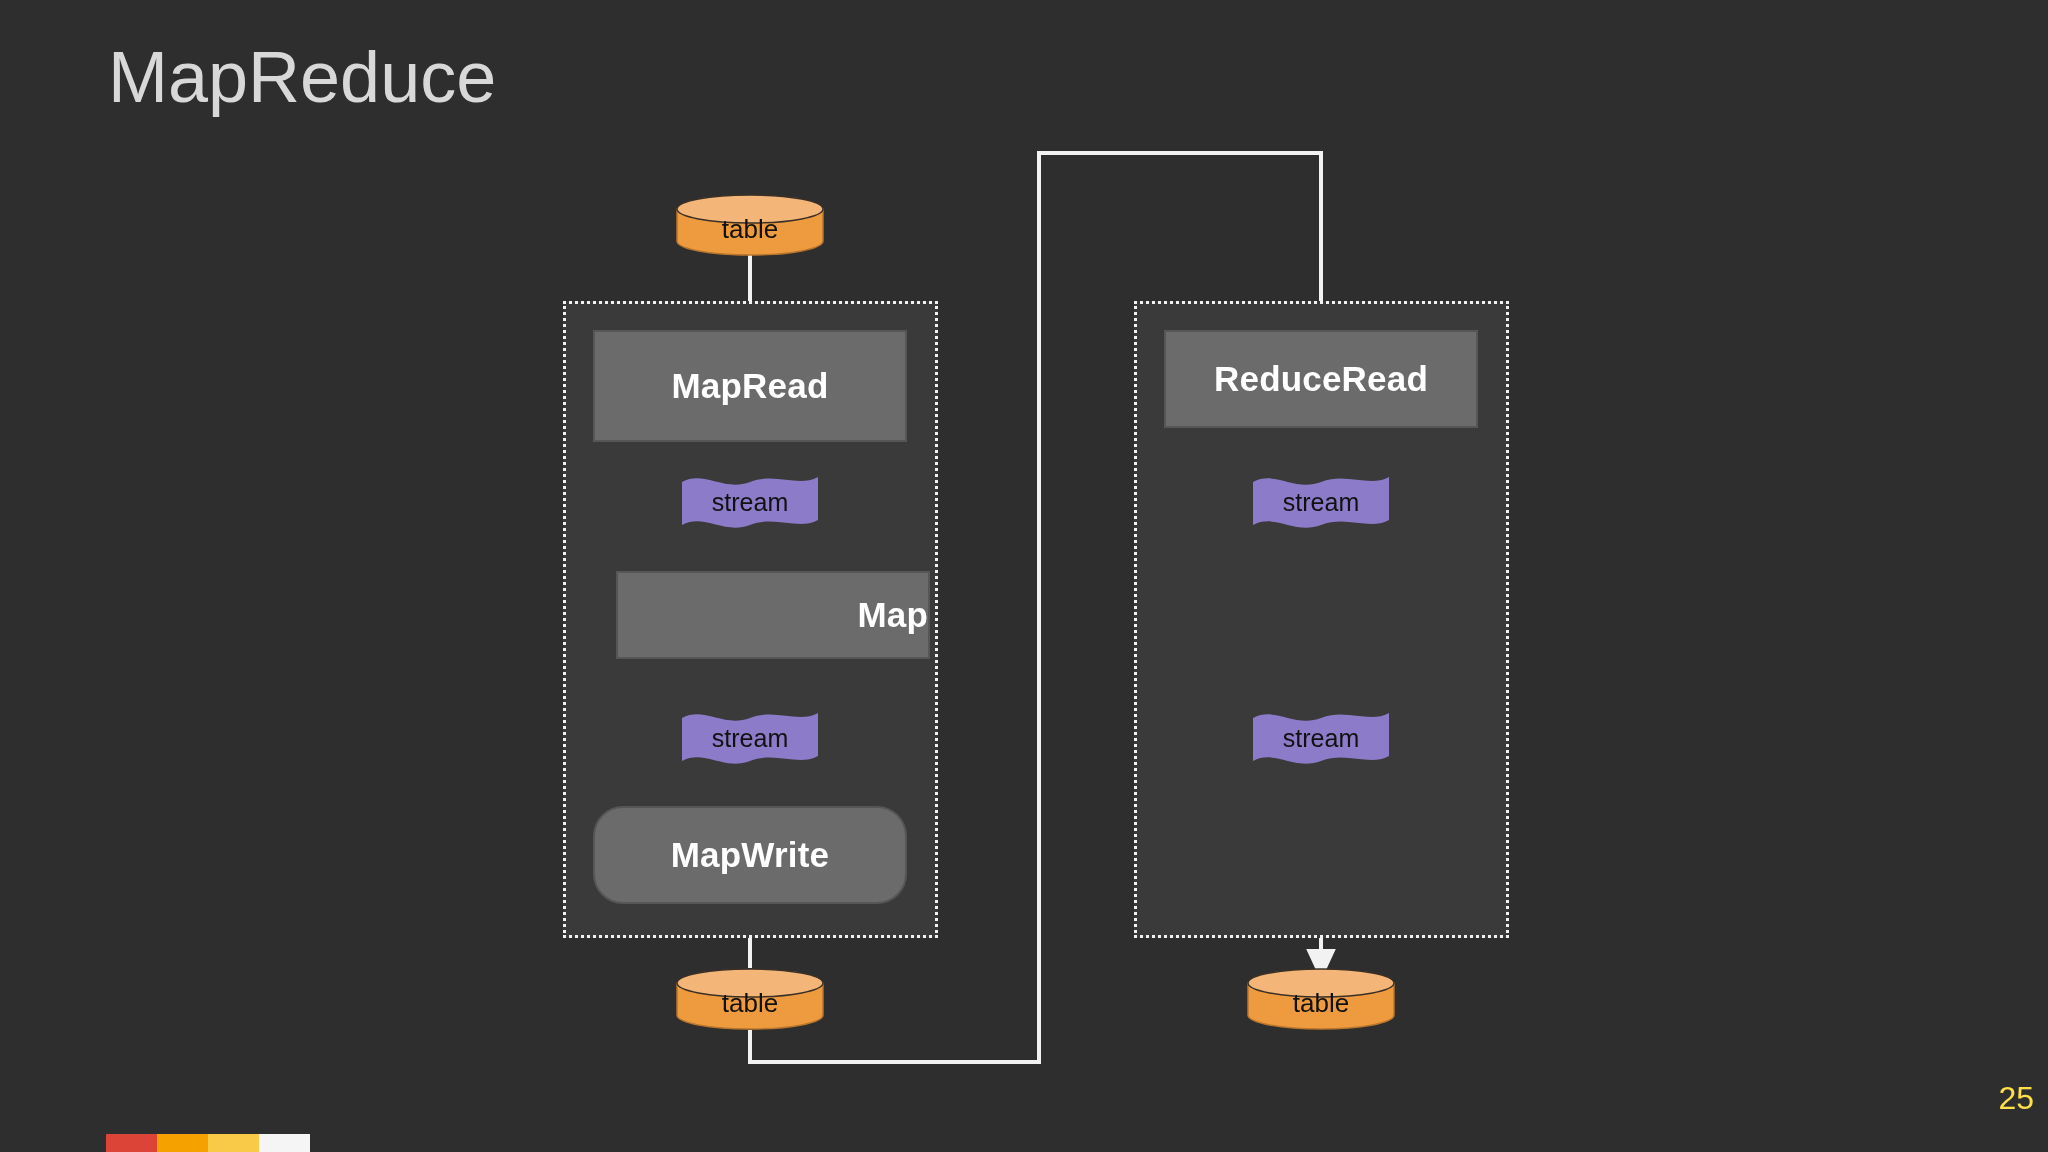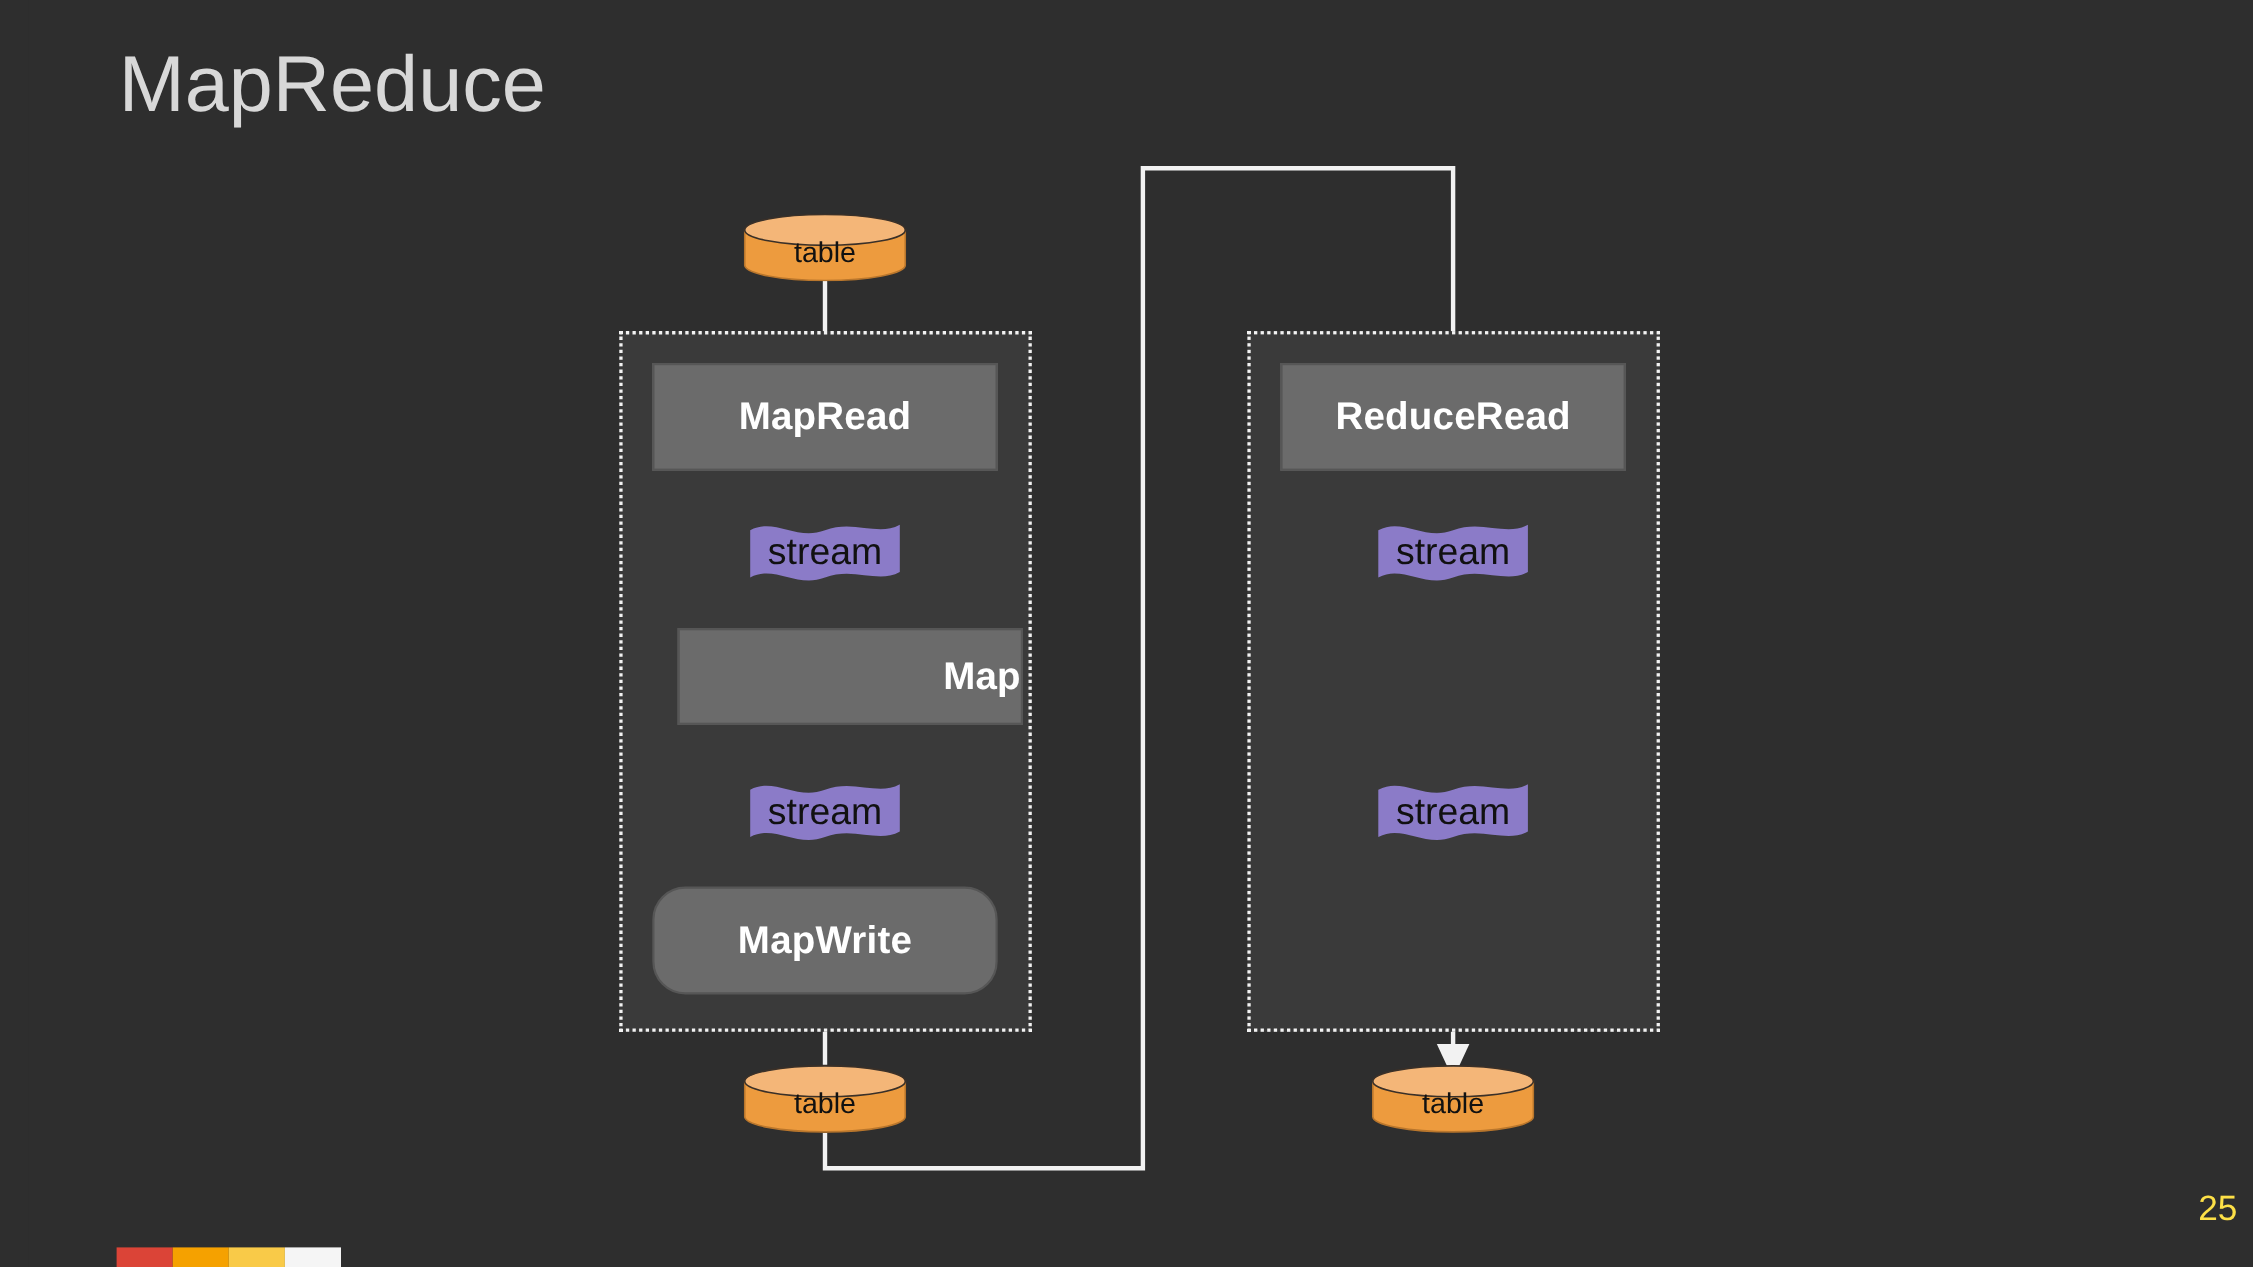--- a/index.html
+++ b/index.html
@@ -99,21 +99,21 @@
   }
   .stream-shape svg { display: block; width: 144px; height: 64px; }
   .stream-label {
     position: absolute;
     left: 0; top: 0;
     width: 144px; height: 64px;
     display: flex;
     align-items: center;
     justify-content: center;
     color: #111111;
-    font-size: 34px;
+    font-size: 25px;
     font-weight: 400;
     pointer-events: none;
   }
 
   
   .table-shape {
     position: absolute;
     width: 148px;
     height: 62px;
   }
@@ -175,21 +175,21 @@
   <div id="group-reduce" class="group-box"></div>
 
   <div class="table-shape" style="left:650px; top:194px;">
     <svg viewBox="0 0 148 62" xmlns="http://www.w3.org/2000/svg">
       <path d="M1,15 L1,47 A73,14 0 0 0 147,47 L147,15 Z" fill="#ed9b3e" stroke="#b9762c" stroke-width="1.5"></path>
       <ellipse cx="74" cy="15" rx="73" ry="14" fill="#f4b678" stroke="#3a3028" stroke-width="1.5"></ellipse>
     </svg>
     <div class="table-label">table</div>
   </div>
 
-  <div class="proc-box" style="left:567px; top:330px; width:314px; height:98px;">
+  <div class="proc-box" style="left:567px; top:330px; width:314px; height:112px;">
     <span>MapRead</span>
   </div>
 
   <div class="stream-shape" style="left:652px; top:470px;">
     <svg viewBox="0 0 144 64" xmlns="http://www.w3.org/2000/svg">
       <path d="M4,12 C26,0 46,22 72,12 C98,2 120,18 140,7 L140,50 C120,61 98,45 72,55 C46,65 26,43 4,55 Z" fill="#8b7bc8"></path>
     </svg>
     <div class="stream-label">stream</div>
   </div>
 

